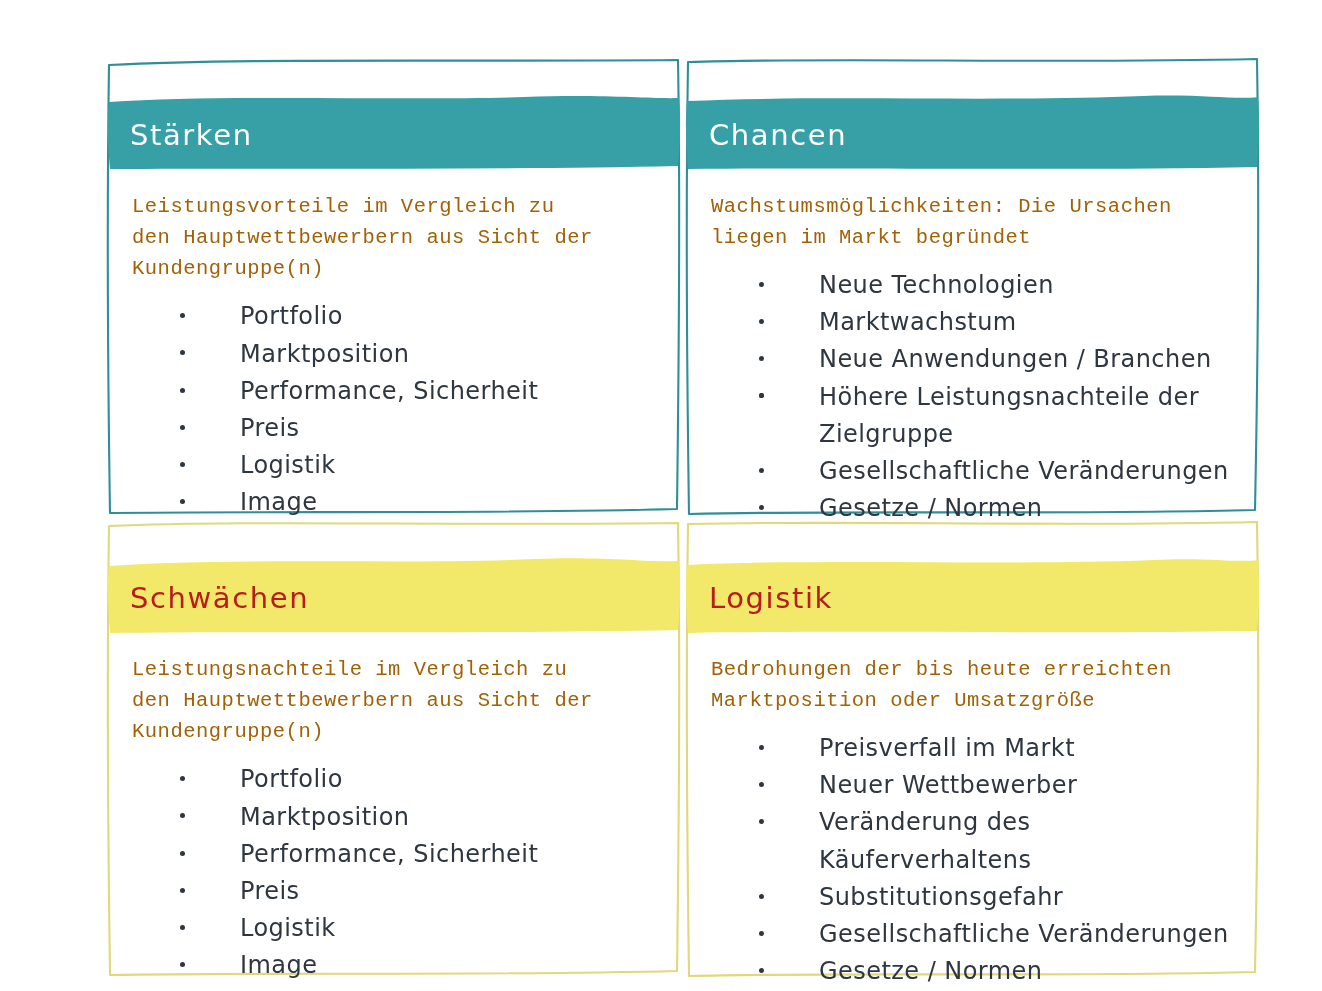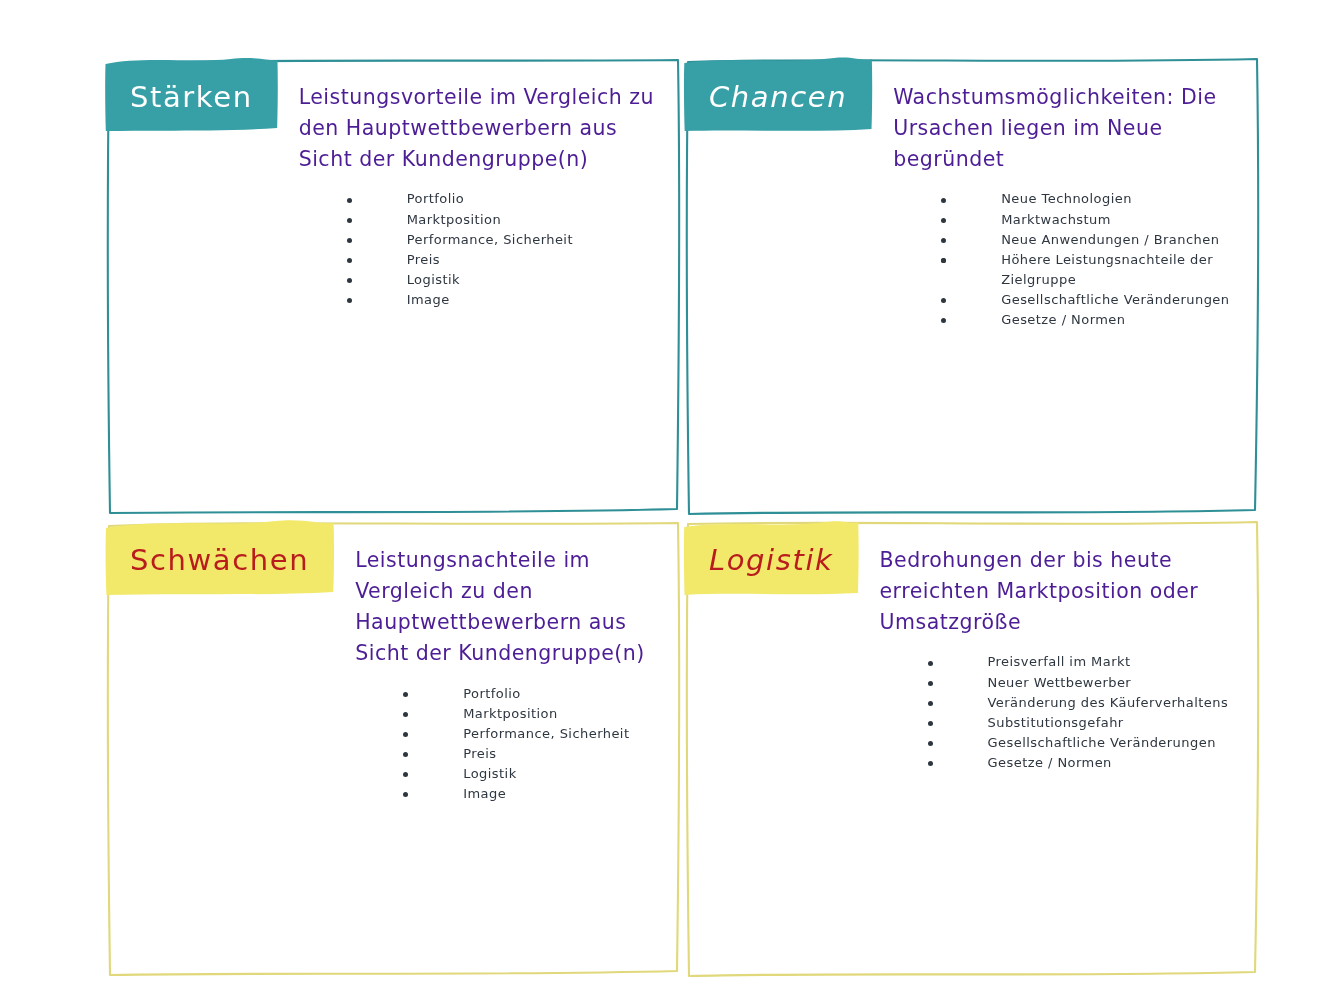--- a/index.html
+++ b/index.html
@@ -44,21 +44,22 @@
     height: calc(100% + 14px);
     pointer-events: none;
     z-index: 0;
   }
 
   .q-inner {
     position: relative;
     z-index: 1;
     height: 100%;
     display: flex;
-    flex-direction: row;
+    flex-direction: column;
+    margin-top: 38px;
   }
 
   .band {
     position: relative;
     height: 71px;
     flex: 0 0 71px;
     display: flex;
     align-items: center;
     overflow: visible;
   }
@@ -77,50 +78,51 @@
     font-size: 29px;
     font-weight: 400;
     letter-spacing: 1.6px;
     line-height: 1;
     padding: 0 22px;
     width: 100%;
     box-sizing: border-box;
     transform: translateY(2px);
   }
   .band-title.left  { text-align: left; }
-  .band-title.right { text-align: right; font-style: italic; }
+  .band-title.right { text-align: left; }
 
   .teal .band-title { color: #ffffff; }
   .yellow .band-title { color: #b91c1c; }
 
   .q-body {
     flex: 1 1 auto;
     padding: 22px 24px 10px 24px;
     box-sizing: border-box;
   }
 
   .lead {
-    color: #4c1d95;
+    color: #a16207;
     font-size: 20.5px;
     line-height: 1.52;
     letter-spacing: 0.5px;
     margin: 0 0 14px 0;
     max-width: 470px;
+    font-family: Liberation Mono, monospace;
   }
   .lead-right { max-width: 500px; }
 
   ul.points {
     list-style: none;
     margin: 0;
     padding: 0;
   }
   ul.points li {
     position: relative;
     color: #2e3640;
-    font-size: 13px;
+    font-size: 24px;
     line-height: 1.545;
     letter-spacing: 0.45px;
     padding-left: 108px;
   }
   ul.points li .dot {
     position: absolute;
     left: 48px;
     top: 0.62em;
     width: 5px;
     height: 5px;
@@ -165,21 +167,21 @@
       <path d="M7,9 C160,4 360,11 576,6 C578,125 577,305 574,457 C380,462 170,457 8,461 C6,325 5,140 7,9 Z" fill="none" stroke="#2F8F96" stroke-width="2.1" stroke-linejoin="round"></path>
     </svg>
     <div class="q-inner">
       <div class="band">
         <svg class="band-bg" viewBox="0 0 579 79" preserveAspectRatio="none">
           <path d="M4,9 C140,3 320,10 460,4 C520,2 552,8 575,5 C577,30 576,56 574,75 C390,79 170,75 5,77 C3,54 2,28 4,9 Z" fill="#36A0A6"></path>
         </svg>
         <div class="band-title right">Chancen</div>
       </div>
       <div class="q-body">
-        <p class="lead lead-right">Wachstumsmöglichkeiten: Die Ursachen liegen im Neue begründet</p>
+        <p class="lead lead-right">Wachstumsmöglichkeiten: Die Ursachen liegen im Markt begründet</p>
         <ul class="points tight">
           <li><span class="dot"></span><span>Neue Technologien</span></li>
           <li><span class="dot"></span><span>Marktwachstum</span></li>
           <li><span class="dot"></span><span>Neue Anwendungen / Branchen</span></li>
           <li><span class="dot"></span></li>
           <li><span class="dot"></span><span>Höhere Leistungsnachteile der Zielgruppe</span></li>
           <li><span class="dot"></span><span>Gesellschaftliche Veränderungen</span></li>
           <li><span class="dot"></span><span>Gesetze / Normen</span></li>
         </ul>
       </div>

